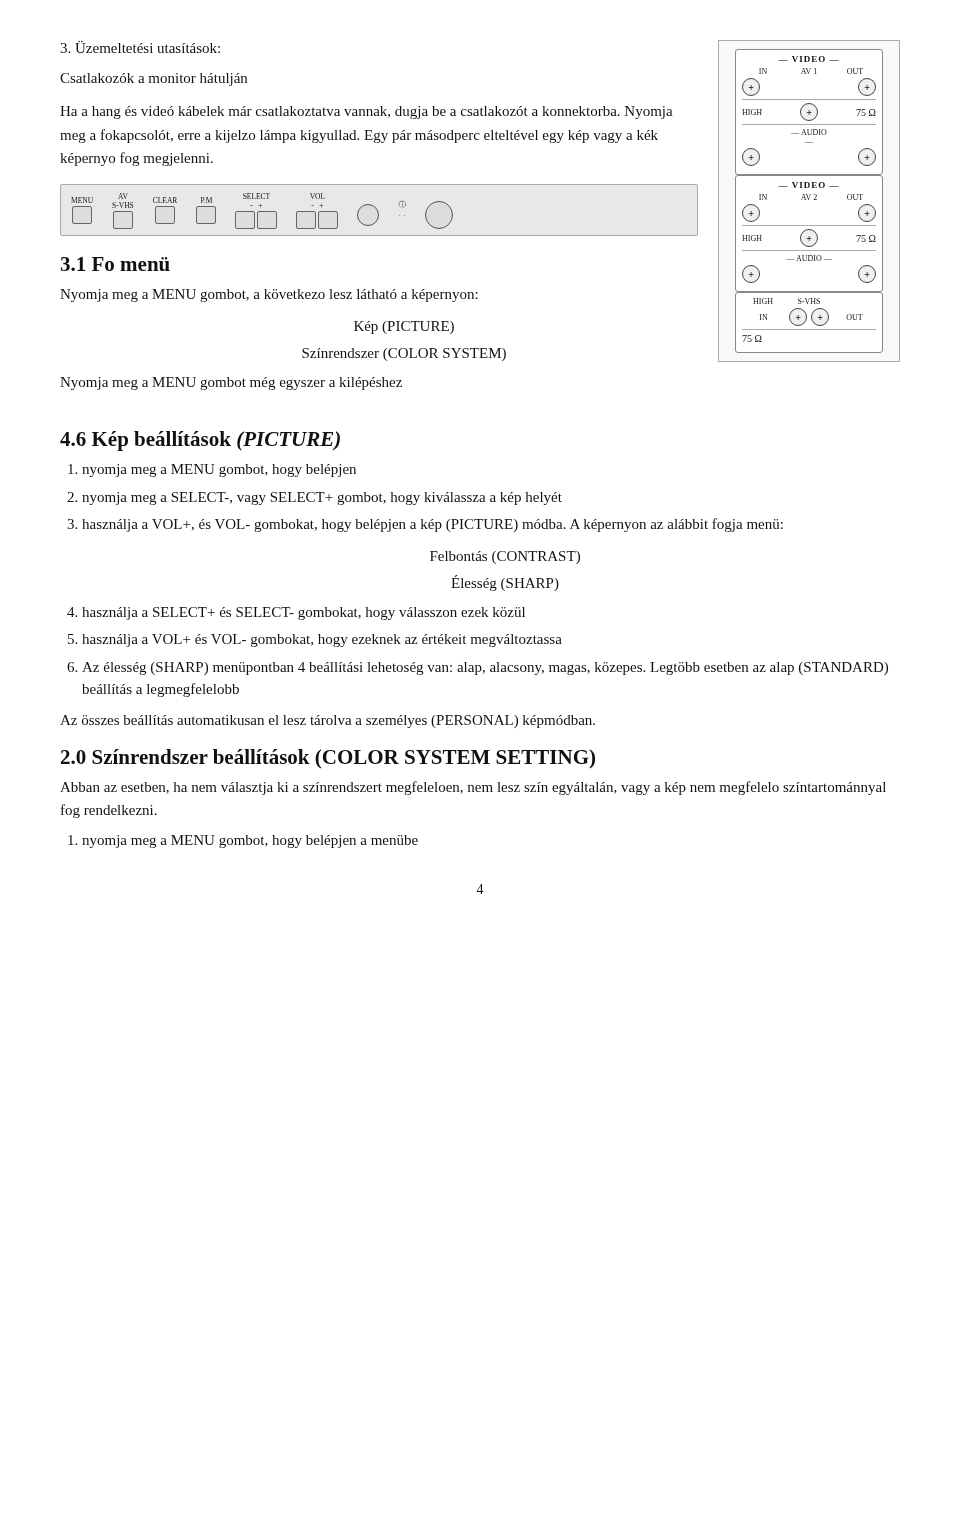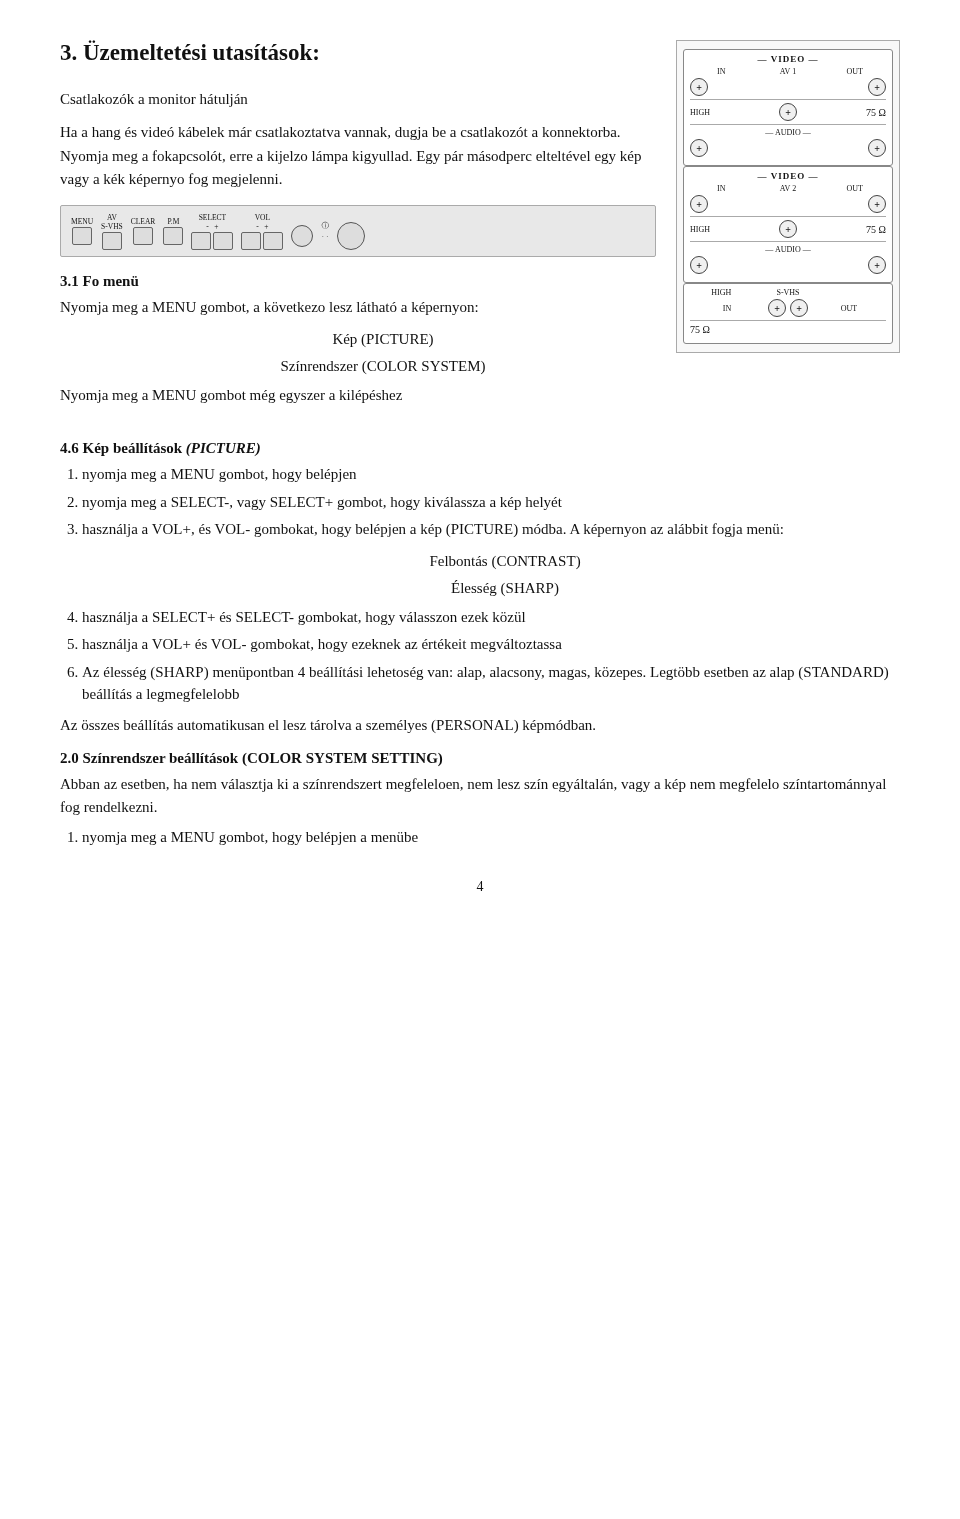--- a/index.html
+++ b/index.html
@@ -29,24 +29,24 @@
       gap: 20px;
       align-items: flex-start;
       margin-bottom: 20px;
     }
 
     .left-content {
       flex: 1;
     }
 
     .right-panel {
-      width: 224px;
+      width: 182px;
       flex-shrink: 0;
       border: 1.5px solid #aaa;
-      padding: 8px 6px;
+      padding: 8px 16px;
       background: #f8f8f8;
       font-family: Liberation Serif, serif;
     }
 
     .connector-block {
       border: 1px solid #888;
       border-radius: 3px;
       padding: 4px 6px 6px 6px;
       background: #fff;
       font-size: 10px;
@@ -76,21 +76,21 @@
 
     
     .control-bar {
       border: 1.5px solid #aaa;
       background: #e8e8e8;
       padding: 6px 10px;
       margin: 14px 0 16px 0;
       border-radius: 2px;
       display: flex;
       align-items: center;
-      gap: 8px;
+      gap: 19px;
       font-size: 9px;
       width: 100%;
     }
 
     .ctrl-btn-group {
       display: flex;
       flex-direction: column;
       align-items: center;
       gap: 1px;
     }
@@ -128,21 +128,21 @@
       border: 1.5px solid #555;
       background: #ddd;
     }
 
     
     .sub-section {
       margin-bottom: 14px;
     }
 
     .sub-section h3 {
-      font-size: 15px;
+      font-size: 21px;
       font-weight: bold;
       margin-bottom: 6px;
     }
 
     ol {
       padding-left: 22px;
       margin-bottom: 8px;
     }
 
     ol li {
@@ -200,23 +200,23 @@
     .high-label {
       font-size: 8px;
       writing-mode: horizontal-tb;
     }
 
     .ohm-label {
       font-size: 10px;
     }
 
     .section-heading-main {
-      font-size: 23px;
-      font-weight: bold;
-      margin-bottom: 22px;
+      font-size: 15px;
+      font-weight: normal;
+      margin-bottom: 10px;
     }
 
     .intro-para {
       margin-bottom: 10px;
       line-height: 1.55;
     }
   </style>
 </head>
 <body>
 

